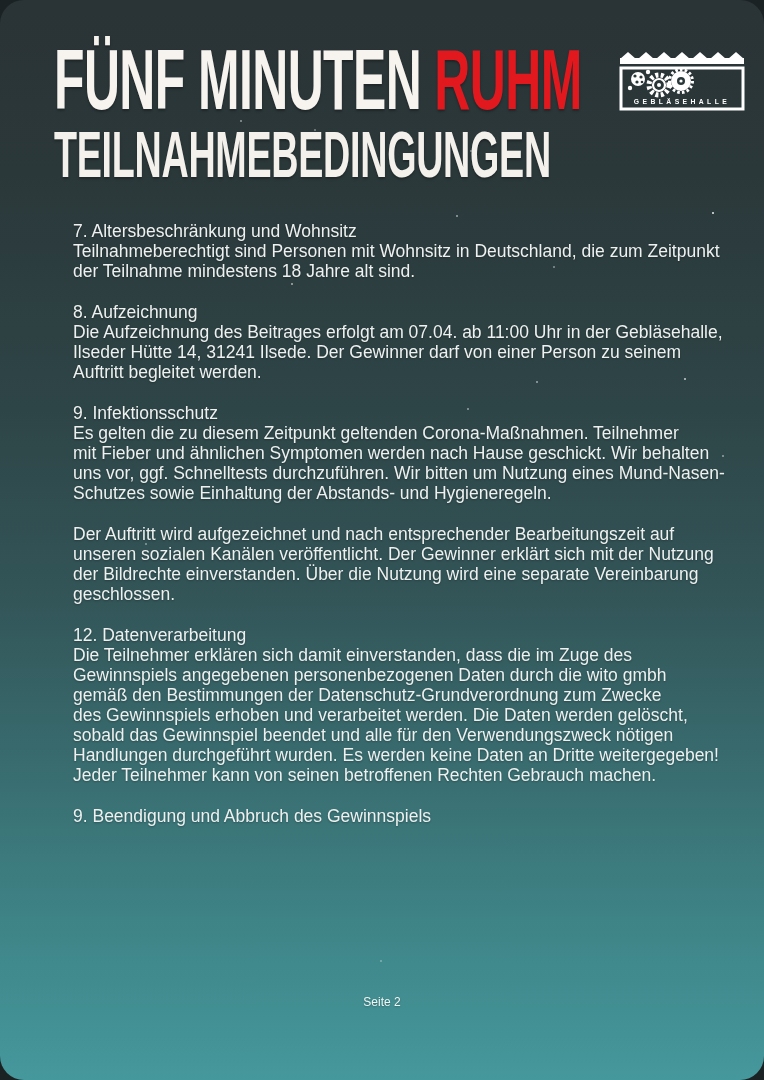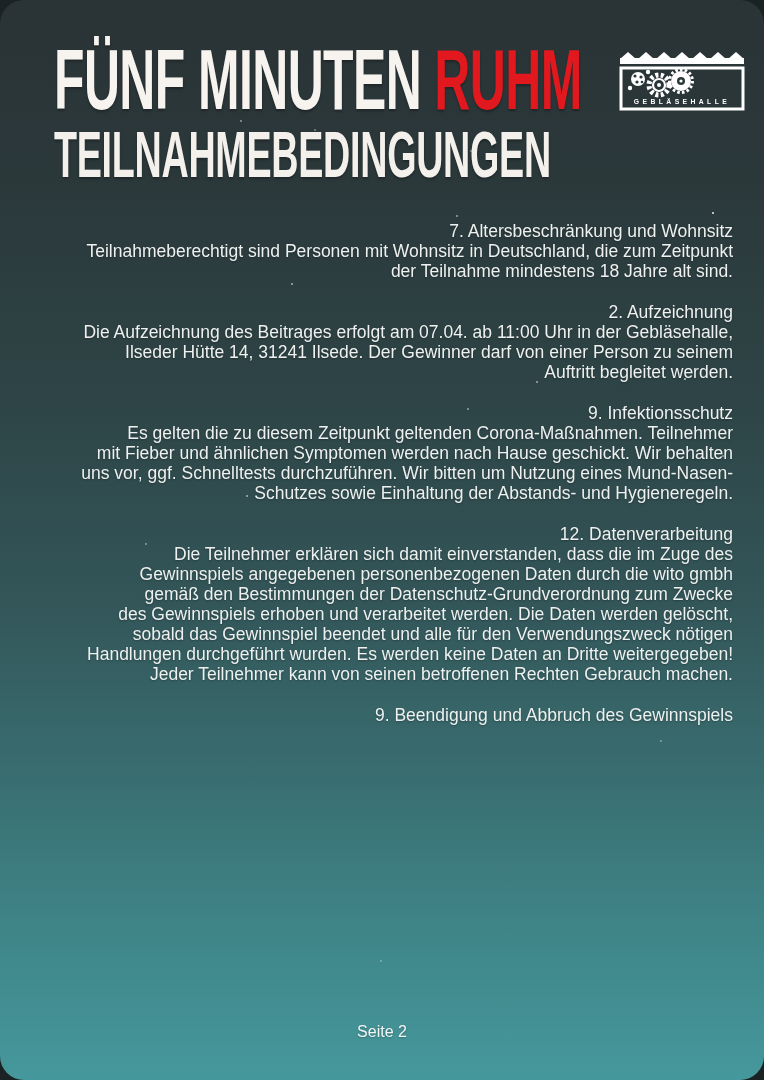--- a/index.html
+++ b/index.html
@@ -43,29 +43,29 @@
   }
   .headline .red { color:#e1191f; }
   .subheadline {
     position:absolute; left:54px; top:122px; margin:0;
     font-size:65px; line-height:1; font-weight:700; letter-spacing:-0.5px;
     white-space:nowrap; transform:scaleX(0.58); transform-origin:left top;
     color:#f4f1ec; text-shadow:0 2px 3px rgba(0,0,0,0.3);
   }
   .logo { position:absolute; left:618px; top:50px; width:128px; height:62px; }
   .content { position:absolute; left:57px; top:221px; width:676px; }
-  .section { margin:0 0 21px 16px;text-align:right; }
+  .section { margin:0 0 21px 16px; }
   .section-title, .section-body {
     font-size:17.5px; line-height:20px; margin:0;
     color:#eef1f0; text-shadow:0 1px 2px rgba(0,0,0,0.28);
   }
   .section-body { white-space:pre-line; }
   .footer {
-    position:absolute; left:0; top:1022px; width:100%;
-    text-align:center; font-size:16px; line-height:20px;
+    position:absolute; left:0; top:992px; width:100%;
+    text-align:center; font-size:12px; line-height:20px;
     color:#f2f6f5; text-shadow:0 1px 2px rgba(0,0,0,0.25);
   }
 </style>
 </head>
 <body>
 
 <div class="page">
   <div class="specks"></div>
 
   <h1 class="headline"><span>FÜNF MINUTEN </span><span class="red">RUHM</span></h1>
@@ -97,33 +97,37 @@
 
   <h2 class="subheadline">TEILNAHMEBEDINGUNGEN</h2>
 
   <main class="content">
     <section class="section">
       <p class="section-title">7. Altersbeschränkung und Wohnsitz</p>
       <p class="section-body">Teilnahmeberechtigt sind Personen mit Wohnsitz in Deutschland, die zum Zeitpunkt
 der Teilnahme mindestens 18 Jahre alt sind.</p>
     </section>
     <section class="section">
-      <p class="section-title">2. Aufzeichnung</p>
+      <p class="section-title">8. Aufzeichnung</p>
       <p class="section-body">Die Aufzeichnung des Beitrages erfolgt am 07.04. ab 11:00 Uhr in der Gebläsehalle,
 Ilseder Hütte 14, 31241 Ilsede. Der Gewinner darf von einer Person zu seinem
 Auftritt begleitet werden.</p>
     </section>
     <section class="section">
       <p class="section-title">9. Infektionsschutz</p>
       <p class="section-body">Es gelten die zu diesem Zeitpunkt geltenden Corona-Maßnahmen. Teilnehmer
 mit Fieber und ähnlichen Symptomen werden nach Hause geschickt. Wir behalten
 uns vor, ggf. Schnelltests durchzuführen. Wir bitten um Nutzung eines Mund-Nasen-
 Schutzes sowie Einhaltung der Abstands- und Hygieneregeln.</p>
     </section>
     <section class="section">
+      <p class="section-body">Der Auftritt wird aufgezeichnet und nach entsprechender Bearbeitungszeit auf
+unseren sozialen Kanälen veröffentlicht. Der Gewinner erklärt sich mit der Nutzung
+der Bildrechte einverstanden. Über die Nutzung wird eine separate Vereinbarung
+geschlossen.</p>
     </section>
     <section class="section">
       <p class="section-title">12. Datenverarbeitung</p>
       <p class="section-body">Die Teilnehmer erklären sich damit einverstanden, dass die im Zuge des
 Gewinnspiels angegebenen personenbezogenen Daten durch die wito gmbh
 gemäß den Bestimmungen der Datenschutz-Grundverordnung zum Zwecke
 des Gewinnspiels erhoben und verarbeitet werden. Die Daten werden gelöscht,
 sobald das Gewinnspiel beendet und alle für den Verwendungszweck nötigen
 Handlungen durchgeführt wurden. Es werden keine Daten an Dritte weitergegeben!
 Jeder Teilnehmer kann von seinen betroffenen Rechten Gebrauch machen.</p>

